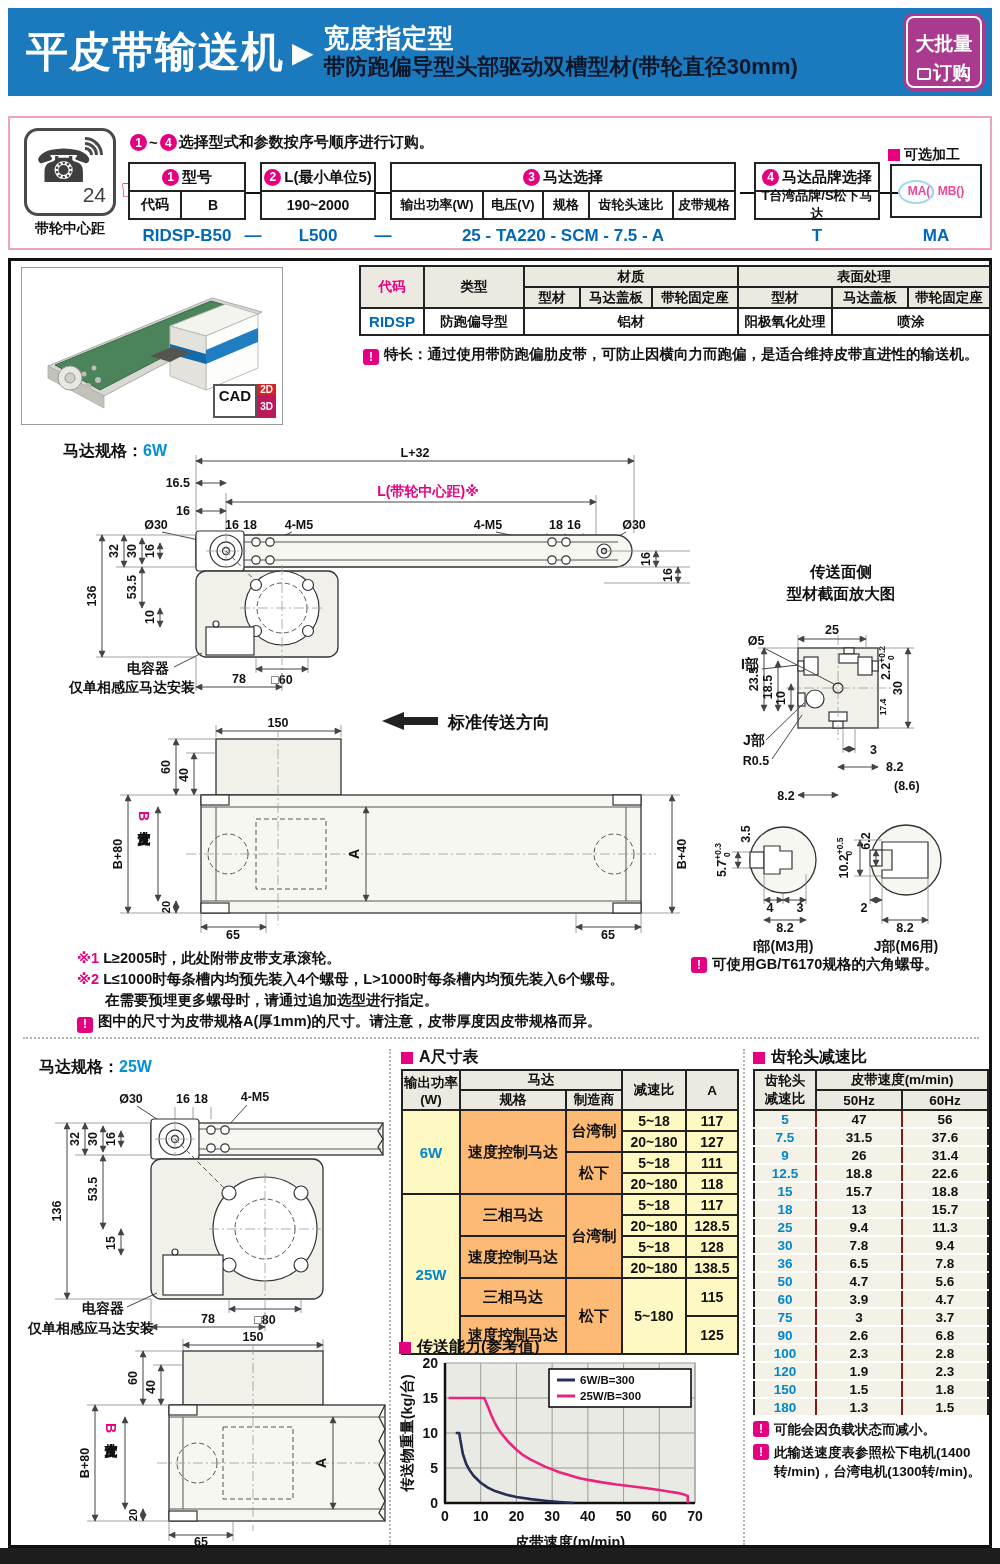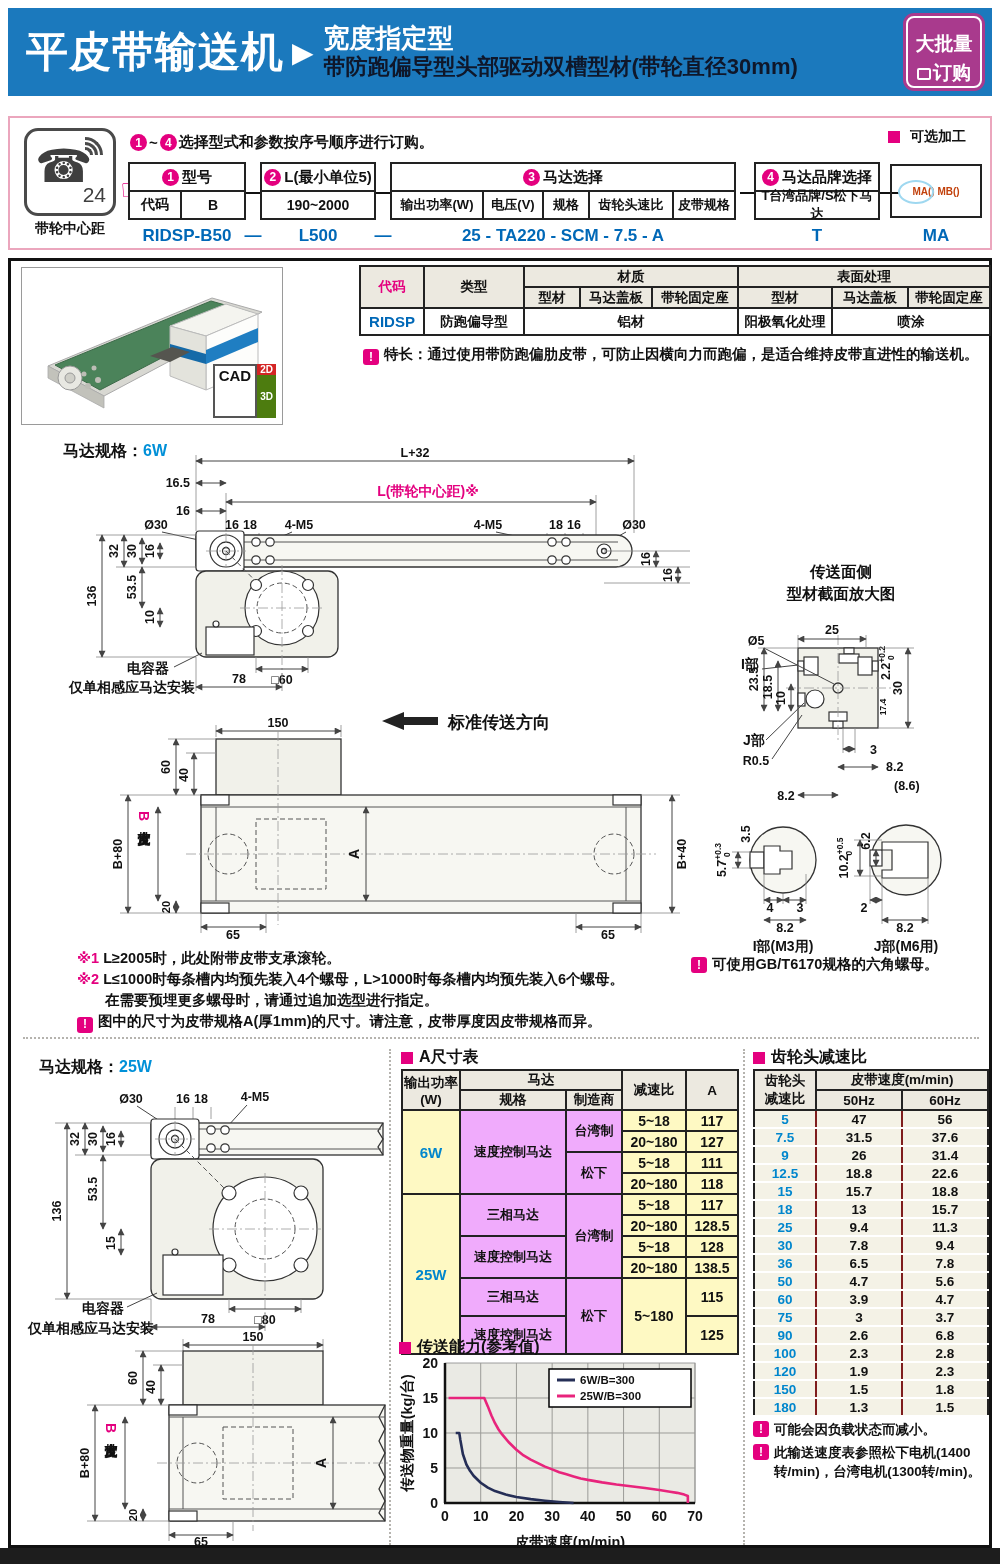--- a/index.html
+++ b/index.html
@@ -23,34 +23,34 @@
 .w1{width:8px;height:8px;right:20px;top:16px}.w2{width:13px;height:13px;right:15px;top:11px}.w3{width:18px;height:18px;right:10px;top:6px}
 .pcap{left:2px;top:102px;width:116px;text-align:center;font-weight:bold;font-size:14px}
 .hand{left:110px;top:54px;color:#e4007f;font-size:30px;font-weight:bold}
 .instr{left:120px;top:15px;font-size:15px;font-weight:bold;display:flex;align-items:center;gap:2px}
 .cnum{display:inline-flex;width:17px;height:17px;border-radius:50%;background:#e4007f;color:#fff;font-size:12px;font-weight:bold;align-items:center;justify-content:center;flex:none}
 .obox{position:absolute;top:44px;border:2px solid #222;text-align:center;font-weight:bold;background:#fff}
 .obox .ttl{height:28px;border-bottom:2px solid #222;font-size:15px;display:flex;align-items:center;justify-content:center;gap:3px}
 .obox .cells{display:flex;height:26px;font-size:14px}
 .obox .cells>div{display:flex;align-items:center;justify-content:center;border-right:2px solid #222;flex:1}
 .obox .cells>div:last-child{border-right:none}
-.obox5{position:absolute;left:880px;top:46px;width:92px;height:54px;border:2px solid #222;color:#c2410c;font-size:10px;font-weight:bold;display:flex;align-items:center;justify-content:center}
+.obox5{position:absolute;left:880px;top:46px;width:92px;height:54px;border:2px solid #222;color:#ec4899;font-size:12px;font-weight:bold;display:flex;align-items:center;justify-content:center}
 .maoval{position:absolute;left:6px;top:14px;width:36px;height:24px;border:2px solid #9fd8f0;border-radius:50%}
-.optlbl{position:absolute;left:878px;top:10px;font-size:14px;font-weight:bold;display:flex;align-items:center;gap:10px}
+.optlbl{position:absolute;left:878px;top:28px;font-size:14px;font-weight:bold;display:flex;align-items:center;gap:4px}
 .msq{width:12px;height:12px;background:#e4007f;display:inline-block;flex:none}
 .odash{position:absolute;top:62px;font-size:20px;font-weight:bold}
 .ex{position:absolute;top:108px;font-size:17px;font-weight:bold;color:#0068b7;transform:translateX(-50%);white-space:nowrap}
 
 .mainbox{left:8px;top:258px;width:984px;height:1290px;border:3px solid #111;background:#fff}
 .prod{left:10px;top:6px;width:262px;height:158px;border:1px solid #9a9a9a;background:#fff}
 .cadb{position:absolute;right:6px;bottom:6px;display:flex;align-items:stretch}
 .cadb .cad{border:2px solid #555;background:#fff;color:#111;font-weight:bold;font-size:15px;padding:1px 4px}
 .cadb .dcol{display:flex;flex-direction:column}
 .cadb .d2{background:#d42525;color:#fff;font-size:10px;font-weight:bold;padding:0 3px}
-.cadb .d3{background:#4d7c0f;color:#fff;font-size:10px;font-weight:bold;padding:16px 3px}
+.cadb .d3{background:#be185d;color:#fff;font-size:10px;font-weight:bold;padding:6px 3px}
 .mtbl{left:348px;top:4px;border-collapse:collapse;table-layout:fixed;width:630px;font-weight:bold;text-align:center}
 .mtbl th,.mtbl td{border:2px solid #222;font-size:13.5px;padding:0}
 .mtbl th{background:#ece9e0;height:21px;font-weight:bold}
 .mtbl td{height:27px;background:#fff}
 .mag{color:#e4007f}
 .bluet{color:#0068b7}
 .featnote{left:352px;top:84px;font-size:14.5px;font-weight:bold}
 .nicon{display:inline-flex;width:16px;height:16px;background:#e4007f;color:#fff;border-radius:3px;font-size:12px;font-weight:bold;align-items:center;justify-content:center;margin-right:5px;vertical-align:-2px;flex:none}
 .speclbl{font-size:16px;font-weight:bold;white-space:nowrap}
 .specval{color:#0090d8}
@@ -58,21 +58,21 @@
 .notesblk{left:66px;top:687px;font-size:14.5px;font-weight:bold;line-height:1.45}
 .nutnote{left:680px;top:694px;font-size:14.5px;font-weight:bold;display:flex;align-items:center}
 .hdiv{left:12px;top:776px;width:956px;border-top:2px dotted #b5b3ae}
 .vdiv{border-left:2px dotted #b5b3ae;width:0;top:788px;height:496px}
 .stitle{font-size:16px;font-weight:bold;display:flex;align-items:center;gap:6px;white-space:nowrap}
 .atbl{border-collapse:collapse;table-layout:fixed;width:336px;text-align:center;font-weight:bold}
 .atbl th,.atbl td{border:2px solid #222;padding:0;font-size:13.5px}
 .atbl th{background:#ece9e0;height:20px}
 .atbl td{height:21px;background:#fef9c3;font-size:14px}
 .atbl td.blue{color:#0086cd;font-size:15px}
-.atbl td.lbl{background:#f0abfc;font-size:13px}
+.atbl td.lbl{background:#fdba74;font-size:15px}
 .gtbl{border-collapse:collapse;table-layout:fixed;width:234px;text-align:center;font-weight:bold}
 .gtbl th{background:#ece9e0;border:2px solid #222;font-size:13.5px;height:20px;padding:0}
 .gtbl td{background:#f4f2e6;border-bottom:2px solid #fff;border-left:2px solid #7f1d1d;font-size:13.5px;height:18px;padding:0}
 .gtbl td:first-child{border-left:none}
 .gtbl tbody{border:2px solid #222}
 .gtbl td.g0{color:#0086cd}
 .gnotes{left:742px;top:1160px;width:248px;font-size:13.5px;font-weight:bold;line-height:1.4}
 .gnotes .row{display:flex;margin-bottom:4px}
 .fbar{left:0;top:1548px;width:1000px;height:16px;background:#1d1d1d}
 

